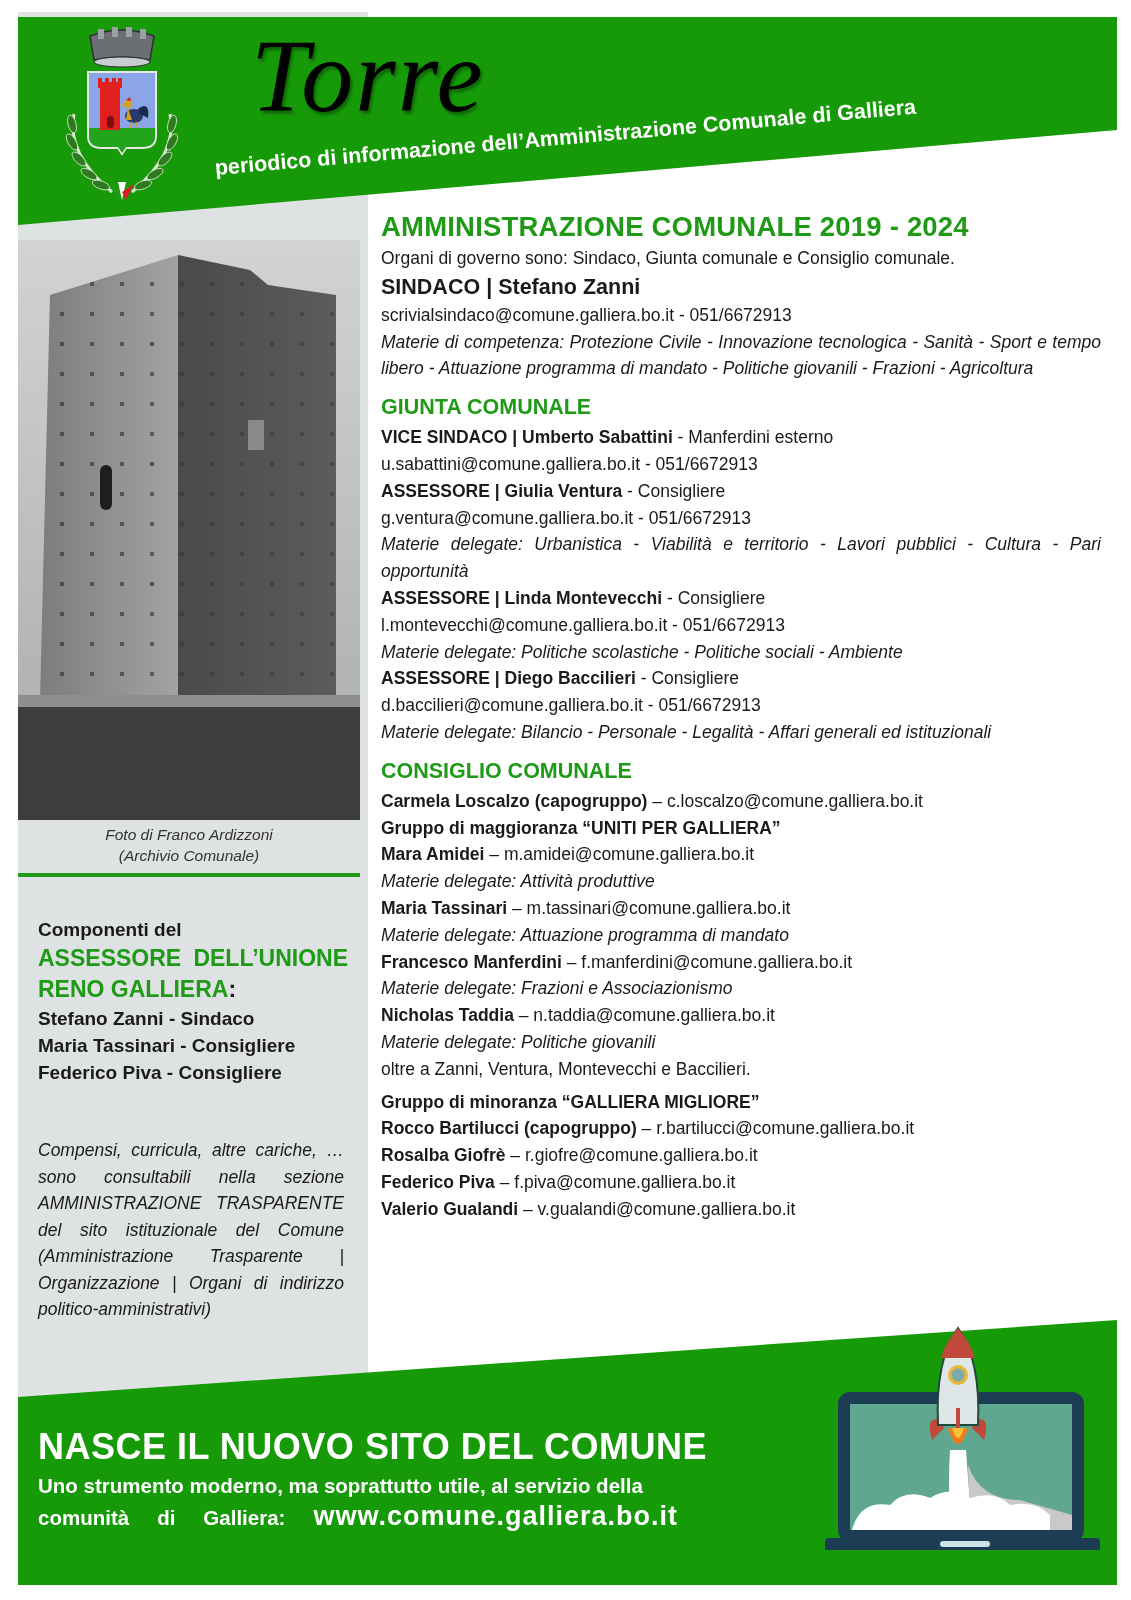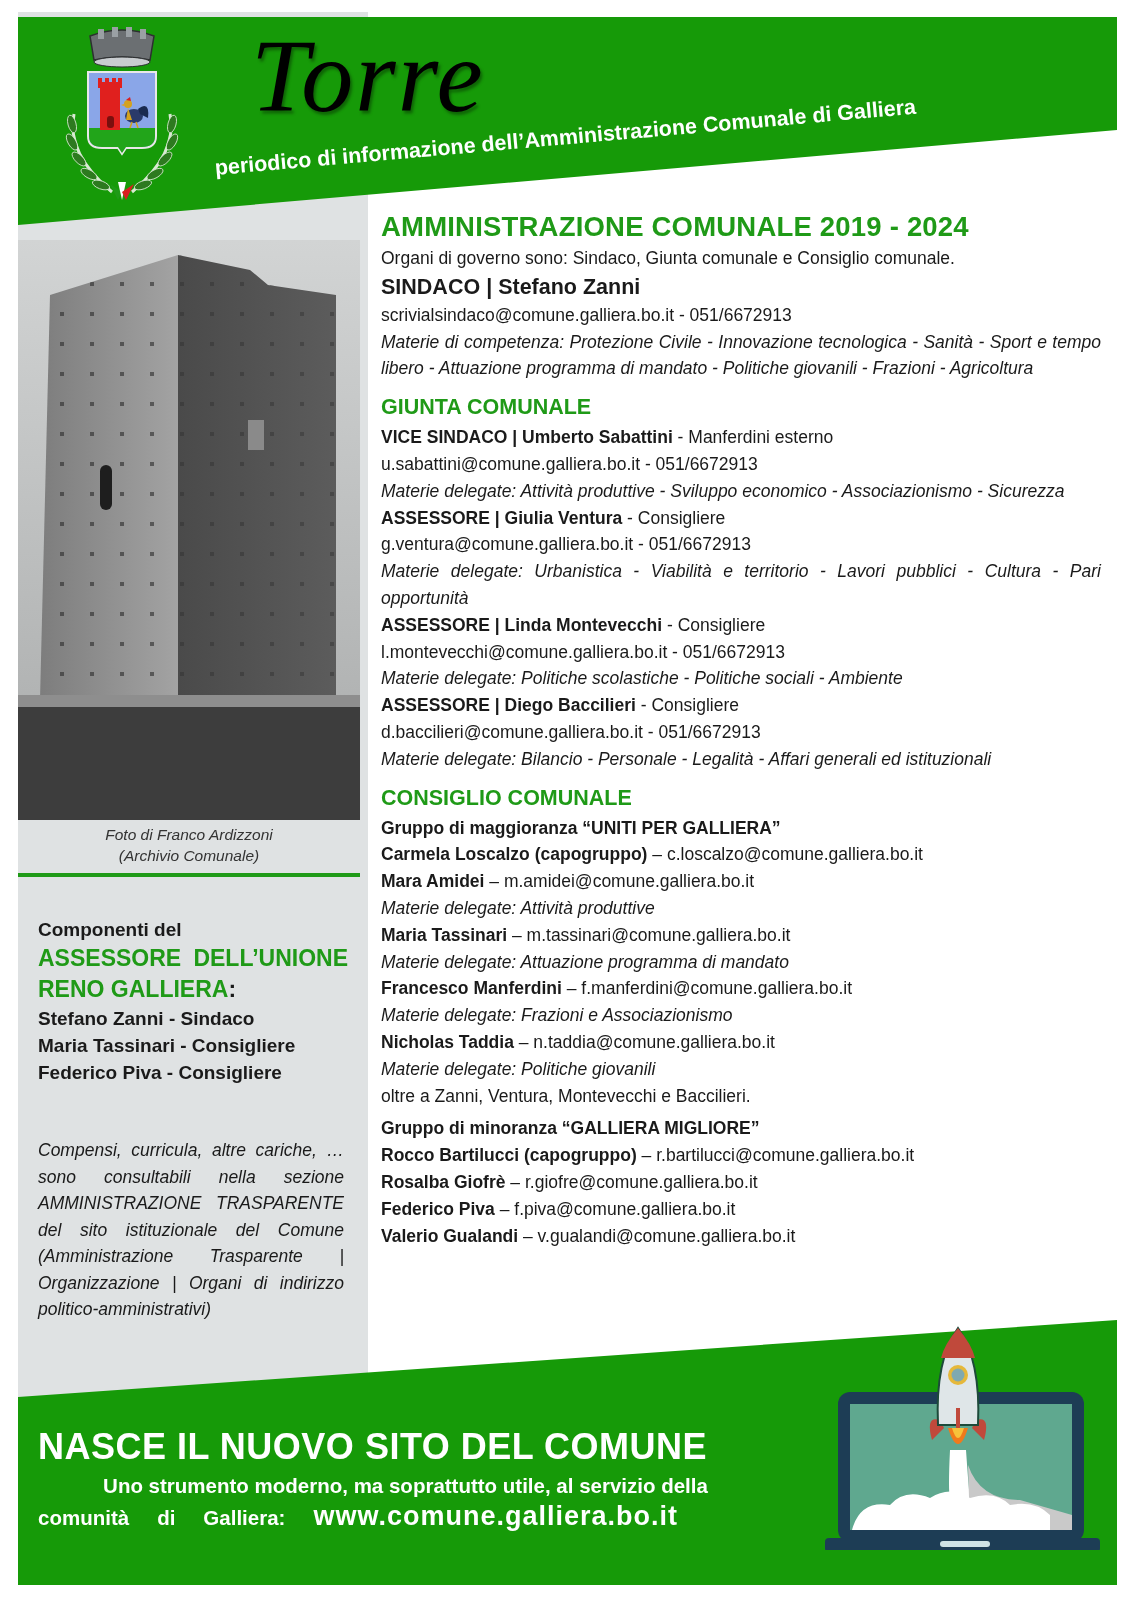--- a/index.html
+++ b/index.html
@@ -23,21 +23,21 @@
   .main { position:absolute; left:381px; top:209px; width:720px; }
   .h-main { color:#1f9a17; font-weight:bold; font-size:27.5px; line-height:36px; margin:0; letter-spacing:0.2px; }
   .h-sec { color:#1f9a17; font-weight:bold; font-size:21.5px; line-height:30px; margin:10px 0 2px 0; }
   .line { font-size:17.5px; line-height:26.8px; white-space:nowrap; }
   .line.wrap { white-space:normal; text-align:justify; text-align-last:left; }
   .it { font-style:italic; }
   .b { font-weight:bold; }
   .sindaco-title { font-weight:bold; font-size:21.5px; line-height:30px; }
   .gap { height:6px; }
   .footer-title { position:absolute; left:38px; top:1426px; font-size:36px; font-weight:bold; color:#ffffff; letter-spacing:0.5px; line-height:42px; white-space:nowrap; }
-  .footer-sub { position:absolute; left:38px; top:1471px; width:735px; font-size:20.5px; font-weight:bold; color:#ffffff; line-height:30px;text-align:center; }
+  .footer-sub { position:absolute; left:38px; top:1471px; width:735px; font-size:20.5px; font-weight:bold; color:#ffffff; line-height:30px; }
   .footer-sub .url { font-size:27px; letter-spacing:1px; }
   .footer-sub .row2 { display:flex; align-items:baseline; gap:0; }
   .footer-sub .row2 .w { margin-right:28px; }
   .laptop { position:absolute; left:820px; top:1300px; width:300px; height:250px; }
 </style>
 </head>
 <body>
 
 <div class="sidebar-bg"></div>
 
@@ -164,42 +164,41 @@
     <span>SINDACO</span><span> | </span><span>Stefano Zanni</span>
   </div>
   <div class="line">scrivialsindaco@comune.galliera.bo.it - 051/6672913</div>
   <div class="line wrap it">Materie di competenza: Protezione Civile - Innovazione tecnologica - Sanità - Sport e tempo libero - Attuazione programma di mandato - Politiche giovanili - Frazioni - Agricoltura</div>
 
   <h2 class="h-sec">GIUNTA COMUNALE</h2>
 
   <div>
     <div class="line"><span class="b">VICE SINDACO</span><span class="b"> | </span><span class="b">Umberto Sabattini</span><span> - Manferdini esterno</span></div>
     <div class="line">u.sabattini@comune.galliera.bo.it - 051/6672913</div>
-    <div class="line wrap it">Materie delegate: Attività produttive - Sviluppo economico - Associazionismo - Sicurezza</div>
   </div>
   <div>
     <div class="line"><span class="b">ASSESSORE</span><span class="b"> | </span><span class="b">Giulia Ventura</span><span> - Consigliere</span></div>
     <div class="line">g.ventura@comune.galliera.bo.it - 051/6672913</div>
     <div class="line wrap it">Materie delegate: Urbanistica - Viabilità e territorio - Lavori pubblici - Cultura - Pari opportunità</div>
   </div>
   <div>
     <div class="line"><span class="b">ASSESSORE</span><span class="b"> | </span><span class="b">Linda Montevecchi</span><span> - Consigliere</span></div>
     <div class="line">l.montevecchi@comune.galliera.bo.it - 051/6672913</div>
     <div class="line wrap it">Materie delegate: Politiche scolastiche - Politiche sociali - Ambiente</div>
   </div>
   <div>
     <div class="line"><span class="b">ASSESSORE</span><span class="b"> | </span><span class="b">Diego Baccilieri</span><span> - Consigliere</span></div>
     <div class="line">d.baccilieri@comune.galliera.bo.it - 051/6672913</div>
     <div class="line wrap it">Materie delegate: Bilancio - Personale - Legalità - Affari generali ed istituzionali</div>
   </div>
 
   <h2 class="h-sec">CONSIGLIO COMUNALE</h2>
 
+  <div class="line"><span class="b">Carmela Loscalzo (capogruppo)</span><span> – c.loscalzo@comune.galliera.bo.it</span></div>
   <div class="line b">Gruppo di maggioranza “UNITI PER GALLIERA”</div>
-  <div class="line"><span class="b">Carmela Loscalzo (capogruppo)</span><span> – c.loscalzo@comune.galliera.bo.it</span></div>
   <div class="line"><span class="b">Mara Amidei</span><span> – m.amidei@comune.galliera.bo.it</span></div>
   <div class="line it">Materie delegate: Attività produttive</div>
   <div class="line"><span class="b">Maria Tassinari</span><span> – m.tassinari@comune.galliera.bo.it</span></div>
   <div class="line it">Materie delegate: Attuazione programma di mandato</div>
   <div class="line"><span class="b">Francesco Manferdini</span><span> – f.manferdini@comune.galliera.bo.it</span></div>
   <div class="line it">Materie delegate: Frazioni e Associazionismo</div>
   <div class="line"><span class="b">Nicholas Taddia</span><span> – n.taddia@comune.galliera.bo.it</span></div>
   <div class="line it">Materie delegate: Politiche giovanili</div>
   <div class="line">oltre a Zanni, Ventura, Montevecchi e Baccilieri.</div>
 

